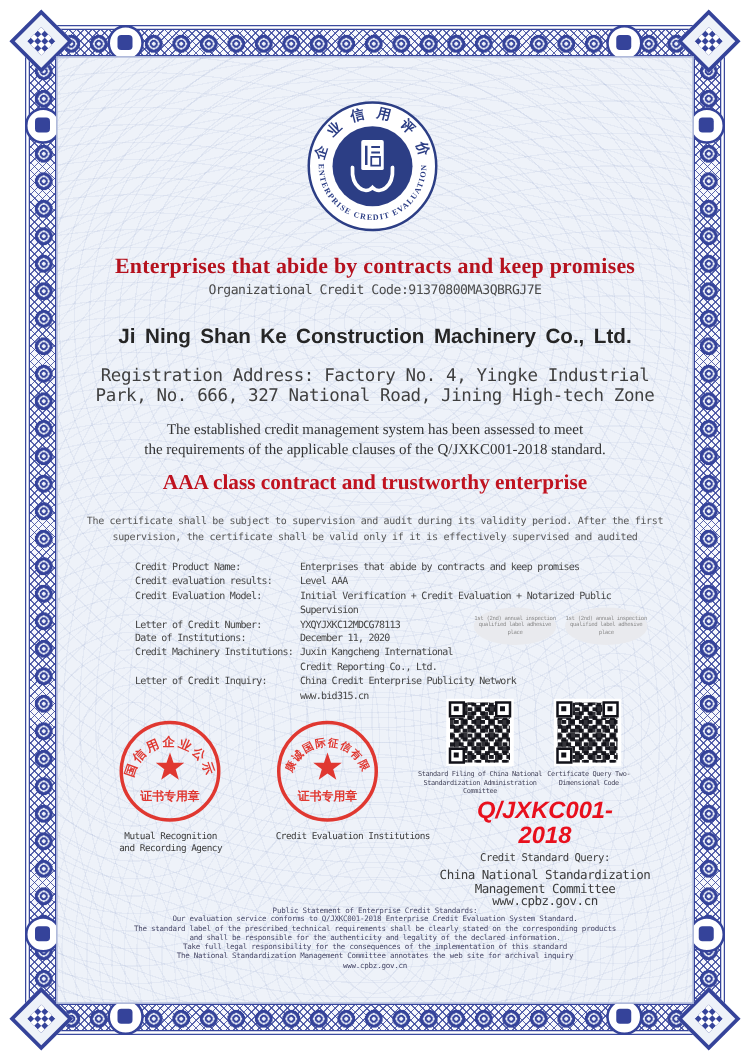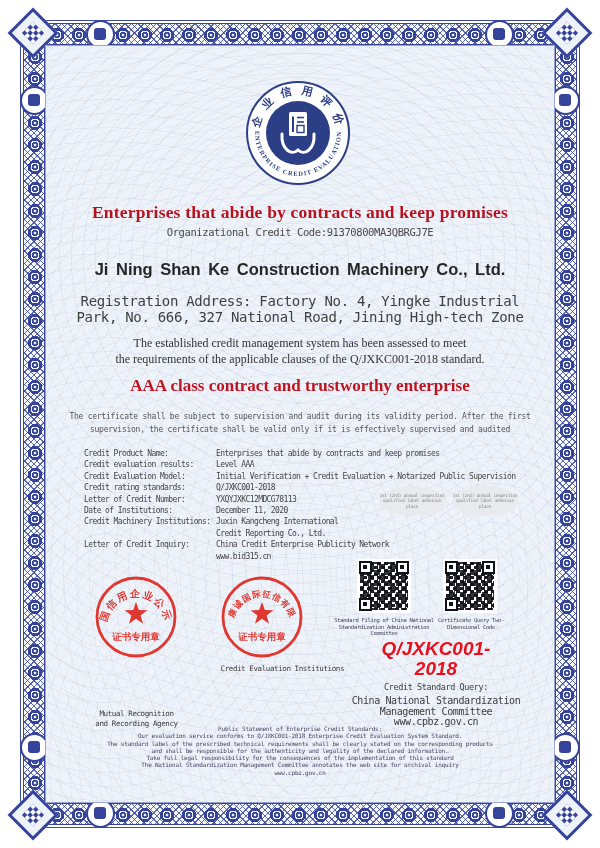--- a/index.html
+++ b/index.html
@@ -53,34 +53,34 @@
   .regaddr { top:247px; font-family:"DejaVu Sans Mono", monospace; font-size:14px;
     letter-spacing:-.3px; color:#3f3f3f; line-height:16px; white-space:pre-line; }
   .assess { top:289px; font-size:12px; color:#333333; line-height:16px; white-space:pre-line; }
   .grade { top:330px; font-size:17px; font-weight:bold; color:#c01320; }
   .superv { top:364px; font-family:"DejaVu Sans Mono", monospace; font-size:8px;
     letter-spacing:-.25px; color:#555555; line-height:13px; white-space:pre-line; }
   
   .details { top:402px; left:38px; width:446px;
     font-family:"DejaVu Sans Mono", monospace; font-size:8px; letter-spacing:-.6px;
     color:#454545; }
-  .drow { display:grid; grid-template-columns:132px 1fr; line-height:11.4px; }
+  .drow { display:grid; grid-template-columns:132px 1fr; line-height:11.4px;margin-left:24px; }
   .dval { white-space:pre-line; }
   
   .oval { width:66px; height:30px; border-radius:50%; background:#e9eaee;
     display:flex; align-items:center; justify-content:center; text-align:center;
     font-family:"DejaVu Sans Mono", monospace; font-size:4.5px; letter-spacing:-.3px;
     color:#8b8b8b; line-height:5.5px; white-space:pre-line; }
   .oval1 { left:333px; top:440px; } .oval2 { left:406px; top:440px; }
   
   .stamp { width:84px; height:84px; opacity:.93; }
   .stamp1 { left:48px; top:529px; } .stamp2 { left:174px; top:529px; }
   .scap { font-family:"DejaVu Sans Mono", monospace; font-size:7.5px; letter-spacing:-.4px;
     color:#3a3a3a; text-align:center; line-height:9.5px; white-space:pre-line; }
-  .scap1 { left:18px; width:145px; top:618px;margin-top:45px; } .scap2 { left:138px; width:160px; top:618px;text-align:right; }
+  .scap1 { left:18px; width:145px; top:618px; } .scap2 { left:138px; width:160px; top:618px;text-align:right; }
   
   .qr { position:absolute; width:54px; height:54px; background:#ffffff; }
   .qr1 { left:311px; top:513px; } .qr2 { left:397px; top:513px; }
   .qrpat { position:absolute; inset:3px; background-color:#ffffff;
     background-image:
       repeating-conic-gradient(rgba(15,15,22,.95) 0% 25%, rgba(0,0,0,0) 0% 50%),
       repeating-conic-gradient(rgba(15,15,22,.85) 0% 25%, rgba(0,0,0,0) 0% 50%);
     background-size:7px 7px, 11px 11px; background-position:0 0, 3px 2px; }
   .fp { position:absolute; width:13px; height:13px; border:2.5px solid #111118; background:#ffffff; }
   .fp::after { content:""; position:absolute; left:2px; top:2px; width:4px; height:4px; background:#111118; }
@@ -165,24 +165,20 @@
       </div>
       <div class="drow">
         <span>Credit evaluation results:</span>
         <span class="dval">Level AAA</span>
       </div>
       <div class="drow">
         <span>Credit Evaluation Model:</span>
         <span class="dval">Initial Verification + Credit Evaluation + Notarized Public Supervision</span>
       </div>
       <div class="drow">
-        <span>Credit rating standards:</span>
-        <span class="dval">Q/JXKC001-2018</span>
-      </div>
-      <div class="drow">
         <span>Letter of Credit Number:</span>
         <span class="dval">YXQYJXKC12MDCG78113</span>
       </div>
       <div class="drow">
         <span>Date of Institutions:</span>
         <span class="dval">December 11, 2020</span>
       </div>
       <div class="drow">
         <span>Credit Machinery Institutions:</span>
         <span class="dval">Juxin Kangcheng International

